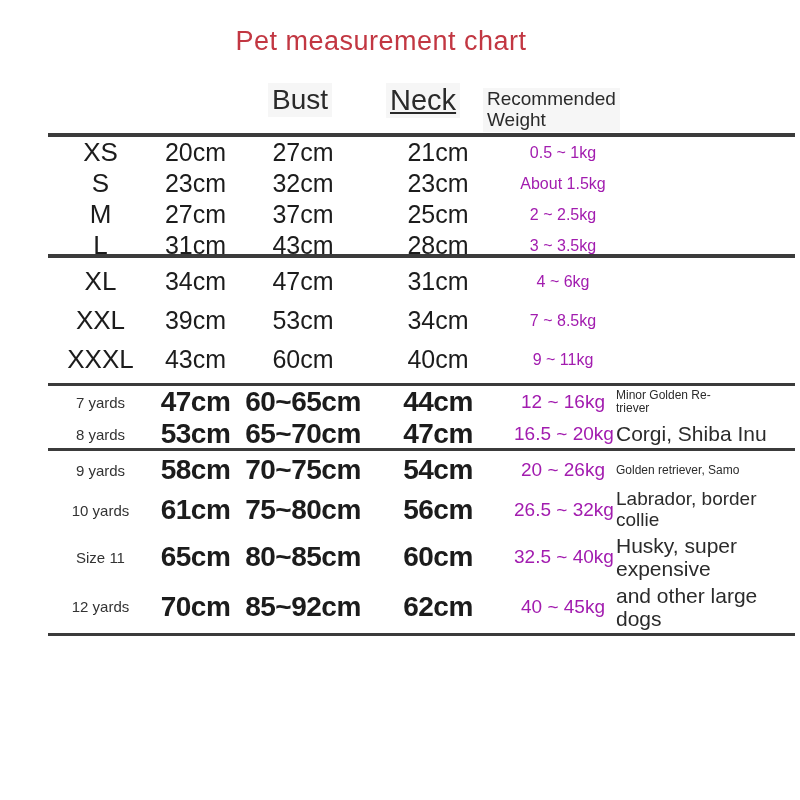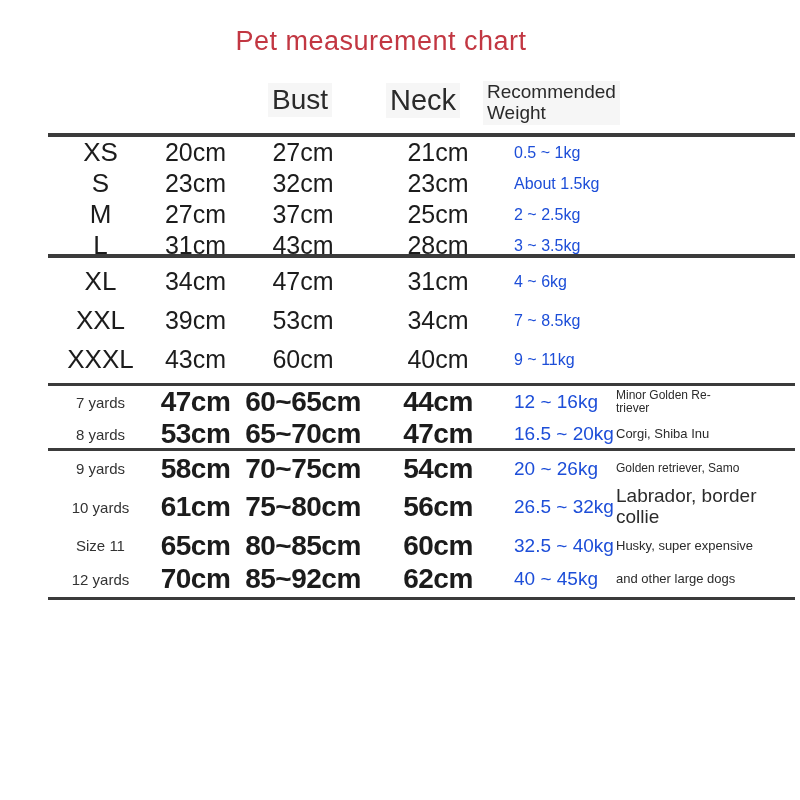--- a/index.html
+++ b/index.html
@@ -13,54 +13,54 @@
     color: #c23742; letter-spacing: 0.5px;
   }
 
   .table { position: absolute; left: 48px; top: 70px; width: 747px; }
 
   .header { position: relative; height: 63px; }
   .hcell { position: absolute; color: #2a2a2a; background: rgba(0,0,0,0.035); padding: 1px 4px; }
   .hcell.two-line { font-size: 19px; line-height: 1.1; }
   .h-back { left: 93px; top: 9px; }
   .h-bust { left: 220px; top: 13px; font-size: 28px; }
-  .h-neck { left: 338px; top: 13px; font-size: 29px; }
-  .h-weight { left: 435px; top: 11px; }
+  .h-neck { left: 338px; top: 13px; font-size: 29px; text-decoration: underline; }
+  .h-weight { left: 435px; top: 18px; }
 
   .rule { width: 100%; background: #3b3b3b; }
   .rule.thick { height: 4px; }
   .rule.thin { height: 3px; }
 
   .group { display: flex; flex-direction: column; justify-content: space-evenly; }
   .g0 { height: 117px; }
   .g1 { height: 125px; }
   .g2 { height: 62px; }
-  .g3 { height: 146px; }
+  .g3 { height: 182px; }
 
   .row {
     display: grid;
     grid-template-columns: 105px 85px 130px 140px 104px 183px;
     align-items: center;
   }
   .cell { white-space: nowrap; }
   .size { text-align: center; }
   .val  { text-align: center; }
-  .weight { text-align: left; padding-left: 6px; color: #1d4ed8; }
+  .weight { text-align: center; padding-left: 6px; color: #a21caf; }
   .note { text-align: left; padding-left: 4px; color: #2b2b2b; white-space: pre-line; line-height: 1.1; }
 
   .std .size { font-size: 26px; }
   .std .val { font-size: 25px; }
   .std .weight { font-size: 16px; }
 
   .yards .size { font-size: 15px; color: #333; }
   .yards .val { font-size: 28px; font-weight: 700; letter-spacing: -0.5px; }
   .yards .weight { font-size: 19px; }
 
   .note.sm { font-size: 12px; }
-  .note.md { font-size: 13px; }
+  .note.md { font-size: 21px; }
   .note.lg { font-size: 19px; }
 </style>
 </head>
 <body>
 
 <div class="page">
 
   <h1 class="title">Pet measurement chart</h1>
 
   <div class="table">

